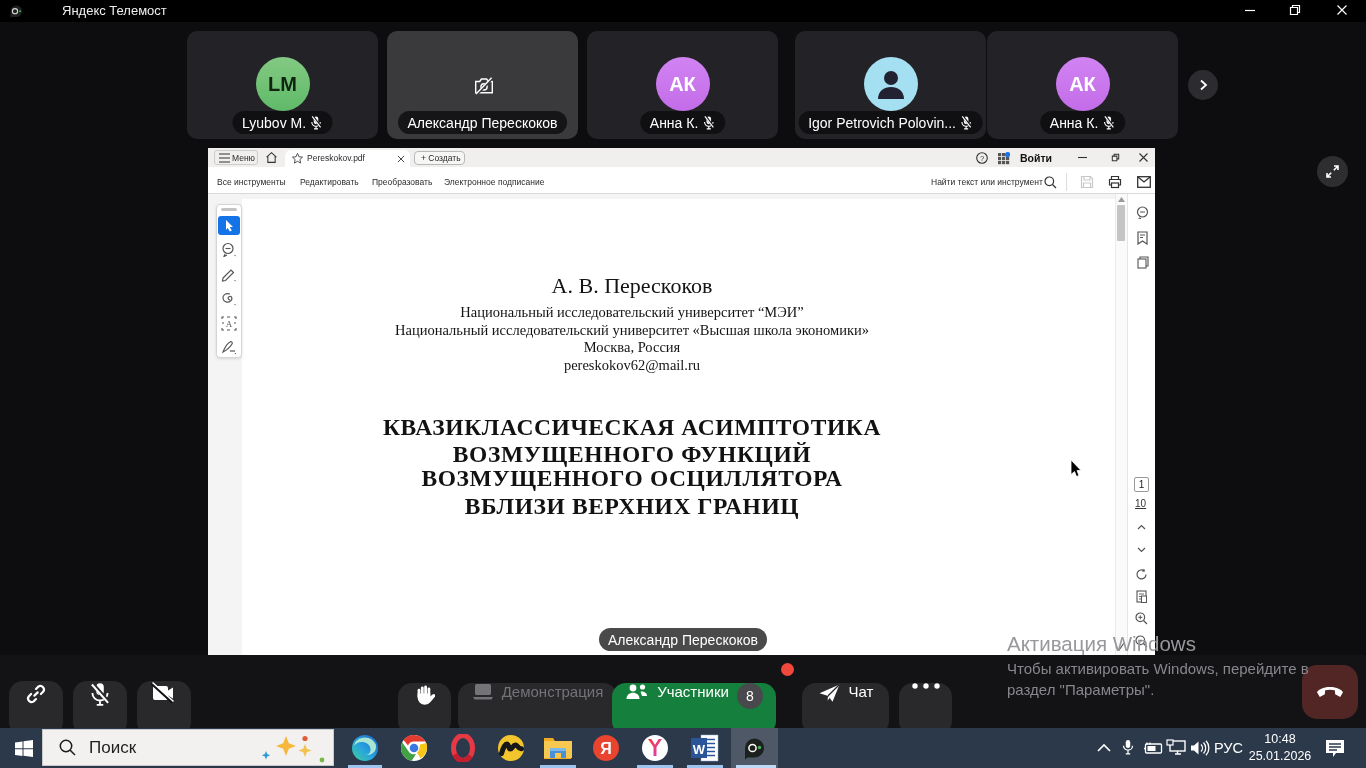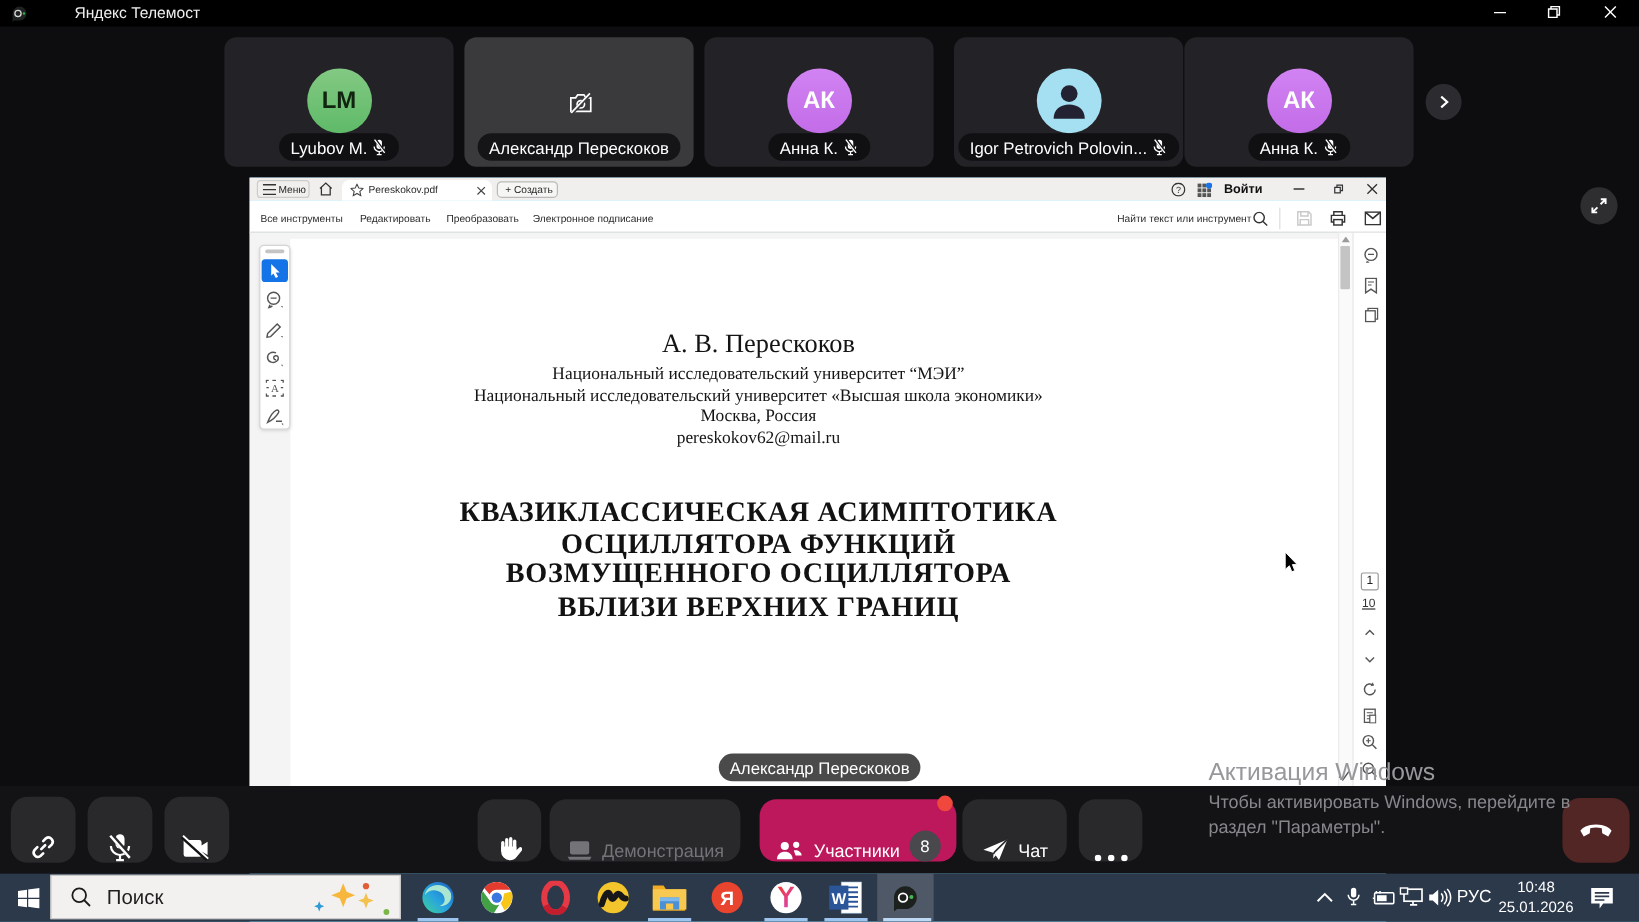--- a/index.html
+++ b/index.html
@@ -1,21 +1,21 @@
 <!DOCTYPE html>
 <html><head><meta charset="utf-8">
 <style>
   * { margin:0; padding:0; box-sizing:border-box; }
   html,body { width:1366px; height:768px; overflow:hidden; }
   body { background:#0d0d0f; font-family:"Liberation Sans", sans-serif; position:relative; }
   .abs { position:absolute; }
   .tile { position:absolute; top:31px; width:191px; height:108px; background:#232327; border-radius:10px; }
   .tile .av { position:absolute; left:68.5px; top:26px; width:54px; height:54px; border-radius:50%; display:flex; align-items:center; justify-content:center; font-weight:bold; font-size:20px; }
   .tile .pill { position:absolute; bottom:5px; left:50%; transform:translateX(-50%); height:23px; background:rgba(12,12,14,0.78); border-radius:12px; display:flex; align-items:center; padding:0 10px; color:#fff; font-size:14px; white-space:nowrap; }
-  .btn { position:absolute; background:#29292c; border-radius:14px; display:flex; align-items:flex-end; justify-content:center; color:#fff; font-size:15px; gap:8px; }
+  .btn { position:absolute; background:#29292c; border-radius:14px; display:flex; align-items:flex-start; justify-content:center; color:#fff; font-size:15px; gap:8px;margin-top:17px; }
   .acro-txt { font-size:8.5px; color:#2b2b2b; }
 </style>
 </head>
 <body>
 
 <div class="abs" style="left:0;top:0;width:1366px;height:22px;background:#000;">
   <svg class="abs" style="left:9px;top:4px" width="15" height="15" viewBox="0 0 15 15">
     <path d="M1.5 7.3a5.8 5.8 0 0 1 11.6 0 5.8 5.8 0 0 1-5.8 5.8H2.8l-1.3 1z" fill="#1f231f"></path>
     <circle cx="6" cy="7.2" r="2.6" fill="none" stroke="#d8d8d8" stroke-width="1.1"></circle>
     <circle cx="11" cy="7.2" r="1" fill="#3fae4a"></circle>
@@ -185,21 +185,21 @@
   <div class="abs" style="left:34px;top:51px;width:873px;height:456px;background:#fff;"></div>
 
   <div class="abs" style="left:38px;top:125px;width:772px;text-align:center;font-family:'Liberation Serif',serif;color:#141414;font-size:22px;">А. В. Перескоков</div>
   <div class="abs" style="left:38px;top:156px;width:772px;text-align:center;font-family:'Liberation Serif',serif;color:#141414;font-size:14.5px;line-height:17.6px;">
     Национальный исследовательский университет “МЭИ”<br>
     Национальный исследовательский университет «Высшая школа экономики»<br>
     Москва, Россия<br>
     pereskokov62@mail.ru
   </div>
   <div class="abs doc-title" style="left:38px;top:266px;width:772px;text-align:center;font-family:'Liberation Serif',serif;font-weight:bold;color:#121212;font-size:23.5px;letter-spacing:0.6px;">КВАЗИКЛАССИЧЕСКАЯ АСИМПТОТИКА</div>
-  <div class="abs doc-title" style="left:38px;top:293px;width:772px;text-align:center;font-family:'Liberation Serif',serif;font-weight:bold;color:#121212;font-size:23.5px;letter-spacing:0.6px;">ОСЦИЛЛЯТОРА ФУНКЦИЙ</div>
+  <div class="abs doc-title" style="left:38px;top:293px;width:772px;text-align:center;font-family:'Liberation Serif',serif;font-weight:bold;color:#121212;font-size:23.5px;letter-spacing:0.6px;">ВОЗМУЩЕННОГО ФУНКЦИЙ</div>
   <div class="abs doc-title" style="left:38px;top:345px;width:772px;text-align:center;font-family:'Liberation Serif',serif;font-weight:bold;color:#121212;font-size:23.5px;letter-spacing:0.6px;">ВБЛИЗИ ВЕРХНИХ ГРАНИЦ</div>
   <div class="abs doc-title" style="left:38px;top:317px;width:772px;text-align:center;font-family:'Liberation Serif',serif;font-weight:bold;color:#121212;font-size:23.5px;letter-spacing:0.6px;">ВОЗМУЩЕННОГО ОСЦИЛЛЯТОРА</div>
 
   <div class="abs" style="left:8px;top:56px;width:26px;height:154px;background:#fff;border:1px solid #d5d5d5;border-radius:4px;box-shadow:0 1px 3px rgba(0,0,0,0.12);"></div>
   <div class="abs" style="left:13px;top:60px;width:16px;height:3px;background:#c4c4c4;border-radius:2px;"></div>
   <div class="abs" style="left:10px;top:68px;width:22px;height:19px;background:#1473e6;border-radius:3px;"></div>
   <svg class="abs" style="left:16px;top:71px" width="12" height="13" viewBox="0 0 12 13">
       <path d="M2 1l7 7H5.8l2 3.6-2 1L3.8 9 2 10.8z" fill="#fff"></path>
     </svg>
   <svg class="abs" style="left:13px;top:94px" width="15" height="15" viewBox="0 0 15 15">
@@ -331,21 +331,21 @@
       </g>
     </svg>
 </div>
 <div class="btn" style="left:458px;top:666px;width:159px;height:52px;color:#737378;">
   <svg width="22" height="18" viewBox="0 0 22 18">
       <rect x="3" y="1" width="16" height="11" rx="1.5" fill="#737378"></rect>
       <path d="M1 14h20l-1.5 2.5h-17z" fill="#737378"></path>
     </svg>
   Демонстрация
 </div>
-<div class="btn" style="left:633px;top:666px;width:164px;height:52px;background:#be185d;">
+<div class="btn" style="left:612px;top:666px;width:164px;height:52px;background:#15803d;">
   <svg width="24" height="18" viewBox="0 0 24 18">
       <g fill="#fff">
         <circle cx="8" cy="5" r="3.4"></circle>
         <path d="M1.5 16c0-4 3-6.2 6.5-6.2s6.5 2.2 6.5 6.2z"></path>
         <circle cx="17.5" cy="4" r="2.6"></circle>
         <path d="M15.5 8.7c3-0.6 6.5 1 6.5 4.3h-5"></path>
       </g>
     </svg>
   Участники
   <span style="background:#48484d;width:26px;height:26px;border-radius:50%;display:inline-flex;align-items:center;justify-content:center;font-size:14px;">8</span>

